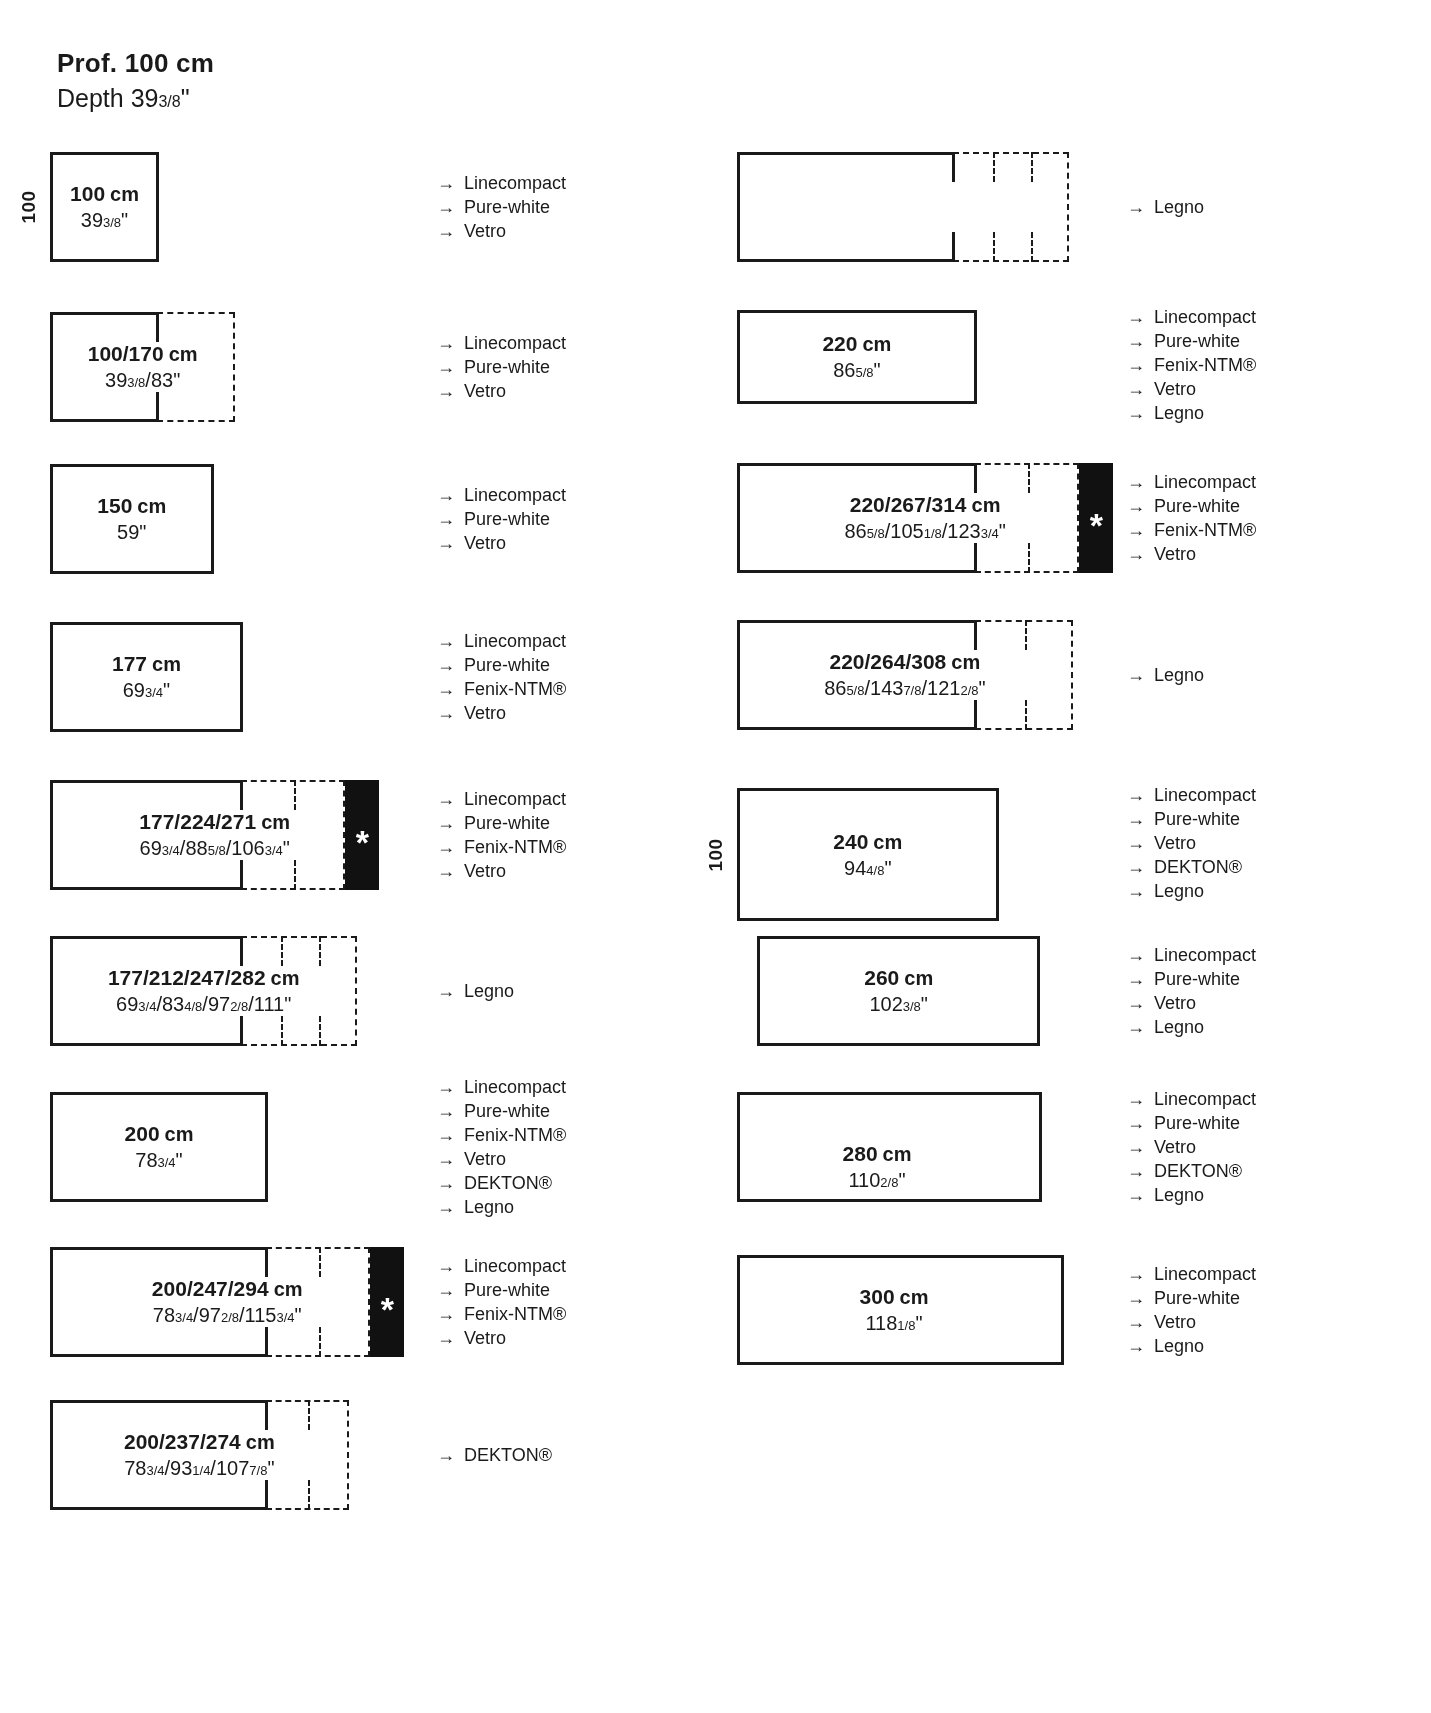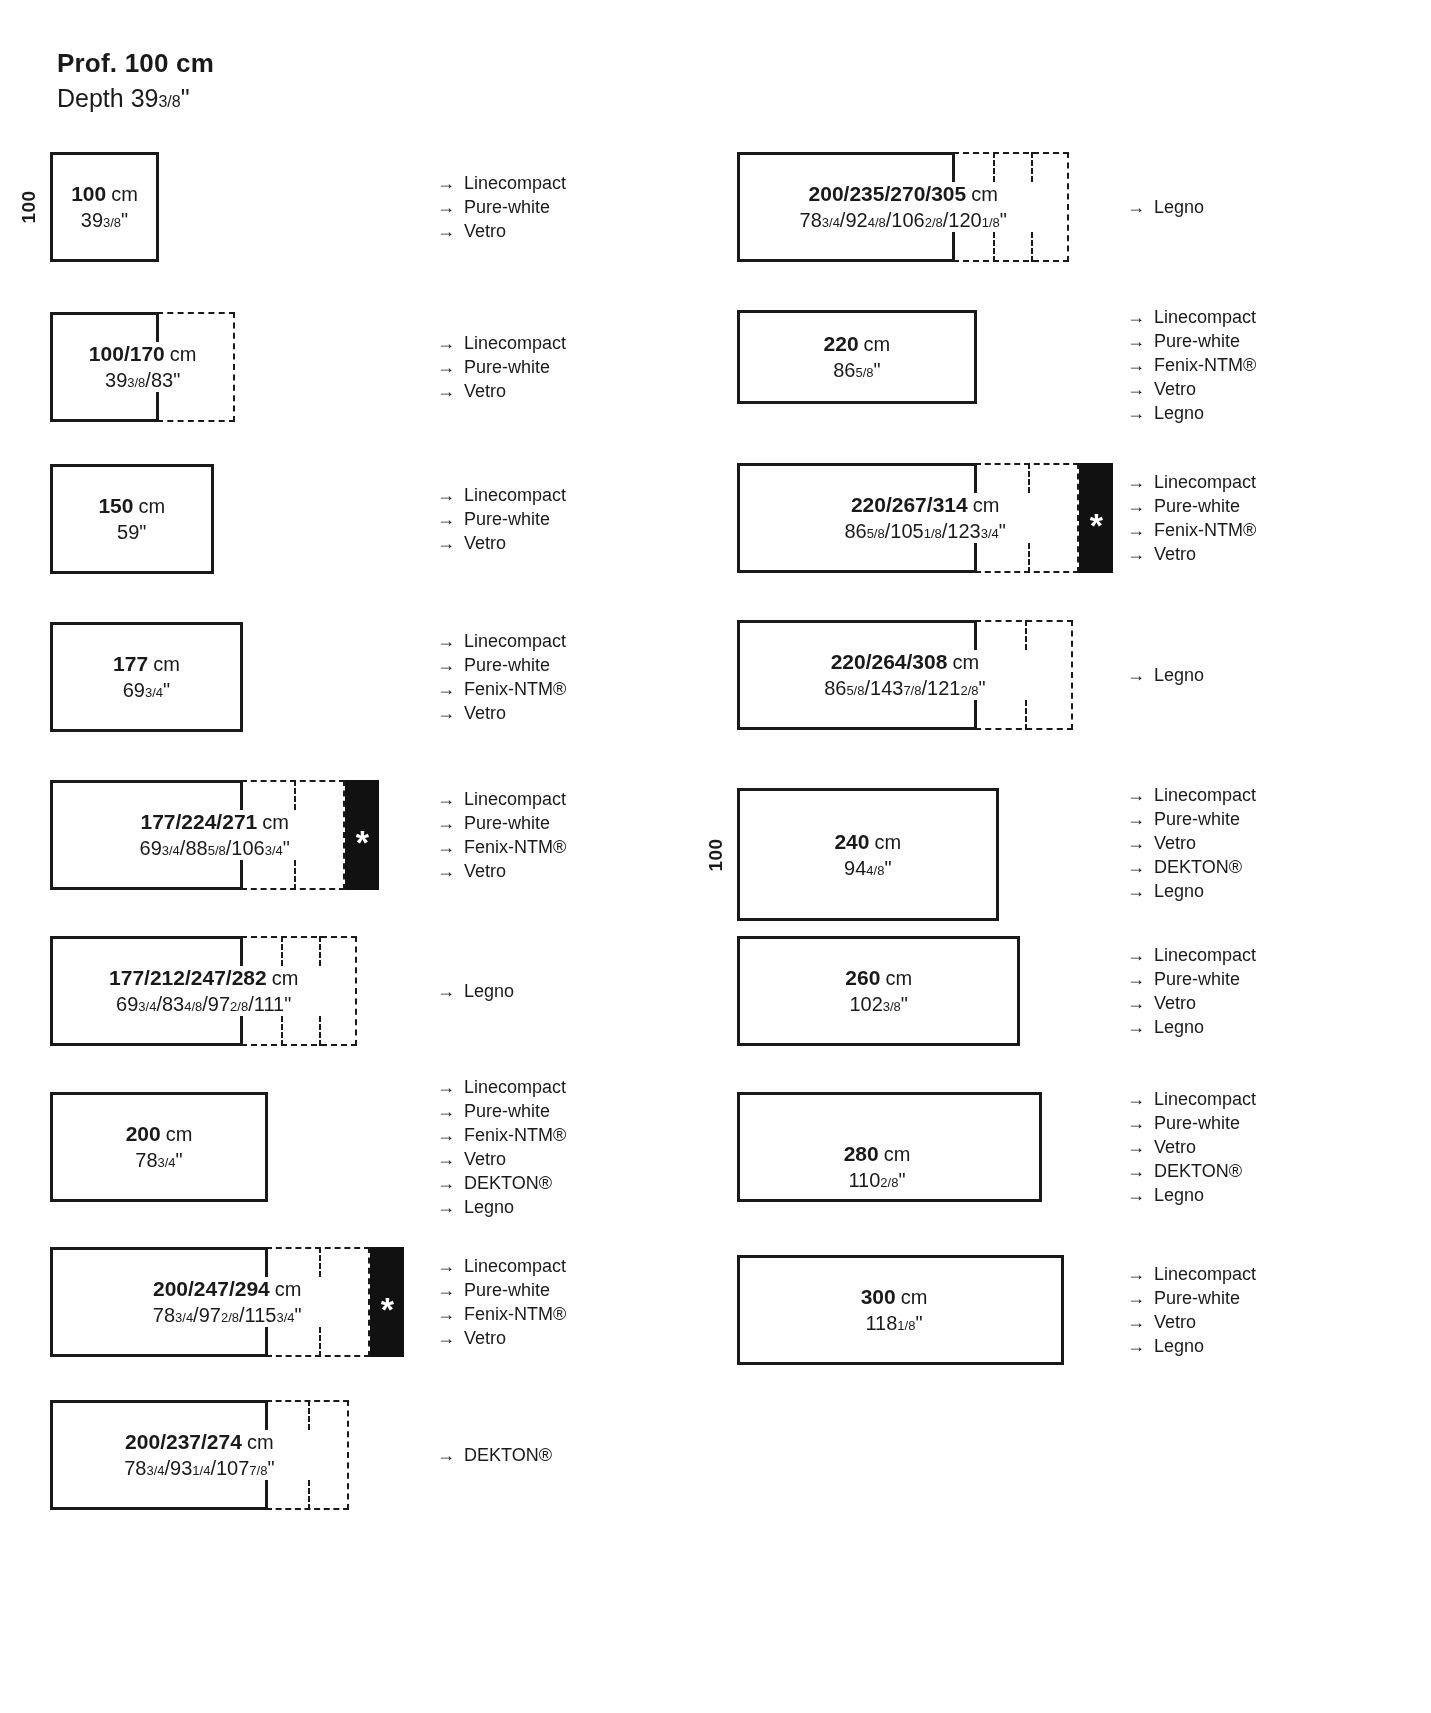--- a/index.html
+++ b/index.html
@@ -26,21 +26,21 @@
   .divseg.t { top:0; } .divseg.b { bottom:0; }
 
   .star-block { position:absolute; top:0; height:100%; width:34px; background:#111;
                 display:flex; align-items:center; justify-content:center; }
   .star-block span { color:#fff; font-size:34px; font-weight:bold; line-height:0; position:relative; top:7px; }
 
   .dim-text { position:absolute; top:50%; transform:translate(-50%,-50%);
               text-align:center; white-space:nowrap; }
   .cm-line { font-size:21px; }
   .cm-line b { font-weight:bold; }
-  .cm-line .cm-unit { font-weight:normal; margin-left:5px; font-size:20px; }
+  .cm-line .cm-unit { font-weight:bold; margin-left:5px; font-size:20px; }
   .in-line { font-size:20px; margin-top:3px; }
   .in-line .frac { font-size:13px; }
 
   .side-label { position:absolute; left:-21px; top:50%;
                 transform:translate(-50%,-50%) rotate(-90deg);
                 font-weight:bold; font-size:19px; letter-spacing:0.5px; }
 
   .materials { position:absolute; transform:translateY(-50%); white-space:nowrap;
                font-size:18px; line-height:24px; }
   .mat-line { display:block; }
@@ -216,24 +216,20 @@
       <div class="row" style="left: 737px; top: 152px; width: 1px; height: 110px;">
         <div class="diagram" style="width: 332.45px; height: 110px;">
           <div class="solid-box open-right" style="width: 218px;"></div>
           <div class="ext" style="left: 216px; width: 116.45px;"></div>
           <div class="seg t" style="left: 215px;"></div>
           <div class="seg b" style="left: 215px;"></div>
           <div class="divseg t" style="left: 256.15px;"></div>
           <div class="divseg b" style="left: 256.15px;"></div>
           <div class="divseg t" style="left: 294.3px;"></div>
           <div class="divseg b" style="left: 294.3px;"></div>
-          <div class="dim-text" style="left: 166.225px;">
-            <div class="cm-line"><b>200/235/270/305</b><span class="cm-unit">cm</span></div>
-            <div class="in-line"><span class="int">78</span><span class="frac">3/4</span><span>/</span><span class="int">92</span><span class="frac">4/8</span><span>/</span><span class="int">106</span><span class="frac">2/8</span><span>/</span><span class="int">120</span><span class="frac">1/8</span><span>"</span></div>
-          </div>
         </div>
         <div class="materials" style="left: 390px; top: 55px;">
           <div class="mat-line"><span class="arrow">→</span><span>Legno</span></div>
         </div>
       </div>
       <div class="row" style="left: 737px; top: 310px; width: 1px; height: 110px;">
         <div class="diagram" style="width: 239.8px; height: 94px;">
           <div class="solid-box" style="width: 239.8px;"></div>
           <div class="dim-text" style="left: 119.9px;">
             <div class="cm-line"><b>220</b><span class="cm-unit">cm</span></div>
@@ -299,21 +295,21 @@
         </div>
         <div class="materials" style="left: 390px; top: 55px;">
           <div class="mat-line"><span class="arrow">→</span><span>Linecompact</span></div>
           <div class="mat-line"><span class="arrow">→</span><span>Pure-white</span></div>
           <div class="mat-line"><span class="arrow">→</span><span>Vetro</span></div>
           <div class="mat-line"><span class="arrow">→</span><span>DEKTON®</span></div>
           <div class="mat-line"><span class="arrow">→</span><span>Legno</span></div>
         </div>
       </div>
       <div class="row" style="left: 737px; top: 936px; width: 1px; height: 110px;">
-        <div class="diagram" style="width: 283.4px; height: 110px;">
+        <div class="diagram" style="width: 283.4px; height: 110px; margin-left: 20px;">
           <div class="solid-box" style="width: 283.4px;"></div>
           <div class="dim-text" style="left: 141.7px;">
             <div class="cm-line"><b>260</b><span class="cm-unit">cm</span></div>
             <div class="in-line"><span class="int">102</span><span class="frac">3/8</span><span>"</span></div>
           </div>
         </div>
         <div class="materials" style="left: 390px; top: 55px;">
           <div class="mat-line"><span class="arrow">→</span><span>Linecompact</span></div>
           <div class="mat-line"><span class="arrow">→</span><span>Pure-white</span></div>
           <div class="mat-line"><span class="arrow">→</span><span>Vetro</span></div>

